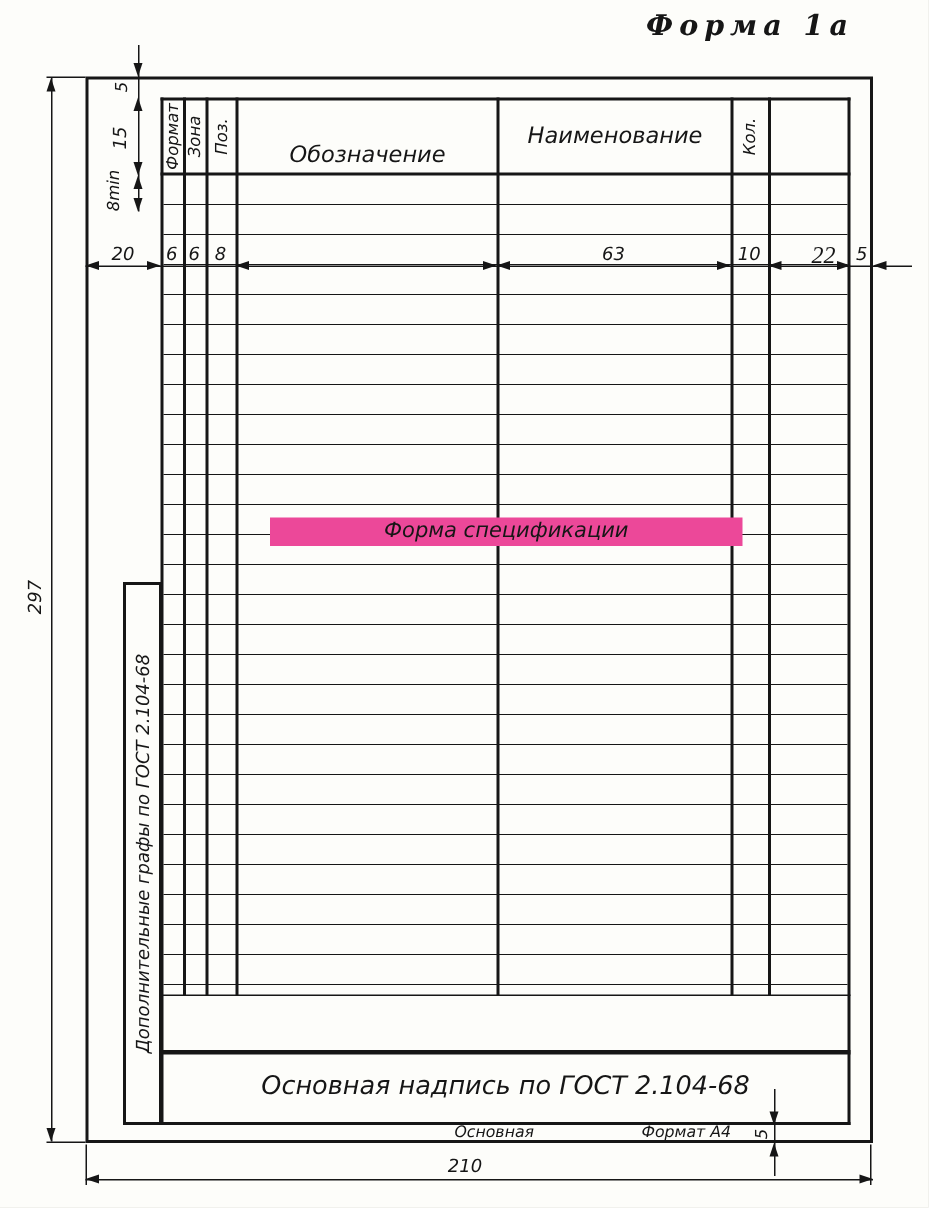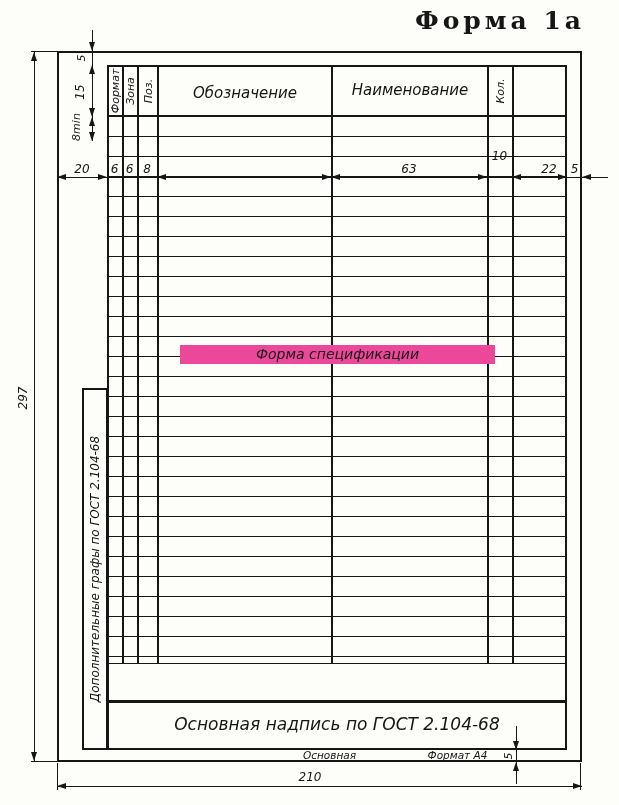--- a/index.html
+++ b/index.html
@@ -22,21 +22,21 @@
   .arr.up{border-left:3px solid transparent;border-right:3px solid transparent;border-bottom:9px solid #161616;}
   .arr.dn{border-left:3px solid transparent;border-right:3px solid transparent;border-top:9px solid #161616;}
   .arr.lf{border-top:3px solid transparent;border-bottom:3px solid transparent;border-right:9px solid #161616;}
   .arr.rt{border-top:3px solid transparent;border-bottom:3px solid transparent;border-left:9px solid #161616;}
   .rows{position:absolute;left:109px;top:117px;width:456px;height:547px;
     background:repeating-linear-gradient(to bottom,transparent 0 19px,#161616 19px 20px);}
   .note{position:absolute;left:180px;width:315px;height:19px;background:#ec4899;
     font-style:italic;font-size:14px;text-align:center;line-height:19px;}
   .title{position:absolute;left:405px;top:6px;width:190px;height:28px;
     font-family:"DejaVu Serif","Liberation Serif",serif;font-weight:bold;
-    font-size:25px;letter-spacing:4px;text-align:center;}
+    font-size:19px;letter-spacing:4px;text-align:center;font-style:italic;}
   .foot{position:absolute;top:749px;height:13px;font-style:italic;font-size:10.5px;
     text-align:center;line-height:13px;}
 </style>
 </head>
 <body>
 
 <div class="canvas">
 
   <div class="title">Форма 1а</div>
 
@@ -61,21 +61,21 @@
 
   <div class="vcell" style="left:107px;top:66px;width:16px;height:49px;">
     <span style="font-size:11px;">Формат</span>
   </div>
   <div class="vcell" style="left:122px;top:66px;width:16px;height:49px;">
     <span style="font-size:11px;">Зона</span>
   </div>
   <div class="vcell" style="left:137px;top:66px;width:21px;height:49px;">
     <span style="font-size:11px;">Поз.</span>
   </div>
-  <div class="hcell" style="left:159px;top:68px;width:172px;height:50px;font-size:15px;">
+  <div class="hcell" style="left:159px;top:78px;width:172px;height:50px;font-size:15px;">
     <span>Обозначение</span>
   </div>
   <div class="hcell" style="left:333px;top:65px;width:154px;height:50px;font-size:15px;">
     <span>Наименование</span>
   </div>
   <div class="vcell" style="left:488px;top:66px;width:24px;height:49px;">
     <span style="font-size:11px;">Кол.</span>
   </div>
 
   <div class="note" style="top:345px;">Форма спецификации</div>
@@ -83,22 +83,22 @@
   <div class="hcell" style="left:109px;top:702px;width:456px;height:44px;font-size:17px;">
     <span>Основная надпись по ГОСТ 2.104-68</span>
   </div>
 
   <div class="ln" style="left:57px;top:177px;width:551px;height:1px;"></div>
   <div class="lbl" style="left:62px;top:163px;width:40px;font-size:12px;">20</div>
   <div class="lbl" style="left:107px;top:163px;width:15px;font-size:12px;">6</div>
   <div class="lbl" style="left:122px;top:163px;width:15px;font-size:12px;">6</div>
   <div class="lbl" style="left:137px;top:163px;width:20px;font-size:12px;">8</div>
   <div class="lbl" style="left:331px;top:163px;width:156px;font-size:12px;">63</div>
-  <div class="lbl" style="left:487px;top:150px;width:25px;font-size:12px;">10</div>
-  <div class="lbl" style="left:512px;top:163px;width:74px;font-size:12px;">22</div>
+  <div class="lbl" style="left:487px;top:163px;width:25px;font-size:12px;">10</div>
+  <div class="lbl" style="left:512px;top:163px;width:74px;font-size:16px;font-family:Liberation Serif, serif;">22</div>
   <div class="lbl" style="left:567px;top:163px;width:15px;font-size:12px;">5</div>
   <div class="arr lf" style="left:57px;top:174px;"></div>
   <div class="arr rt" style="left:98px;top:174px;"></div>
   <div class="arr lf" style="left:157px;top:174px;"></div>
   <div class="arr rt" style="left:322px;top:174px;"></div>
   <div class="arr lf" style="left:331px;top:174px;"></div>
   <div class="arr rt" style="left:478px;top:174px;"></div>
   <div class="arr lf" style="left:512px;top:174px;"></div>
   <div class="arr rt" style="left:558px;top:174px;"></div>
   <div class="arr lf" style="left:582px;top:174px;"></div>

